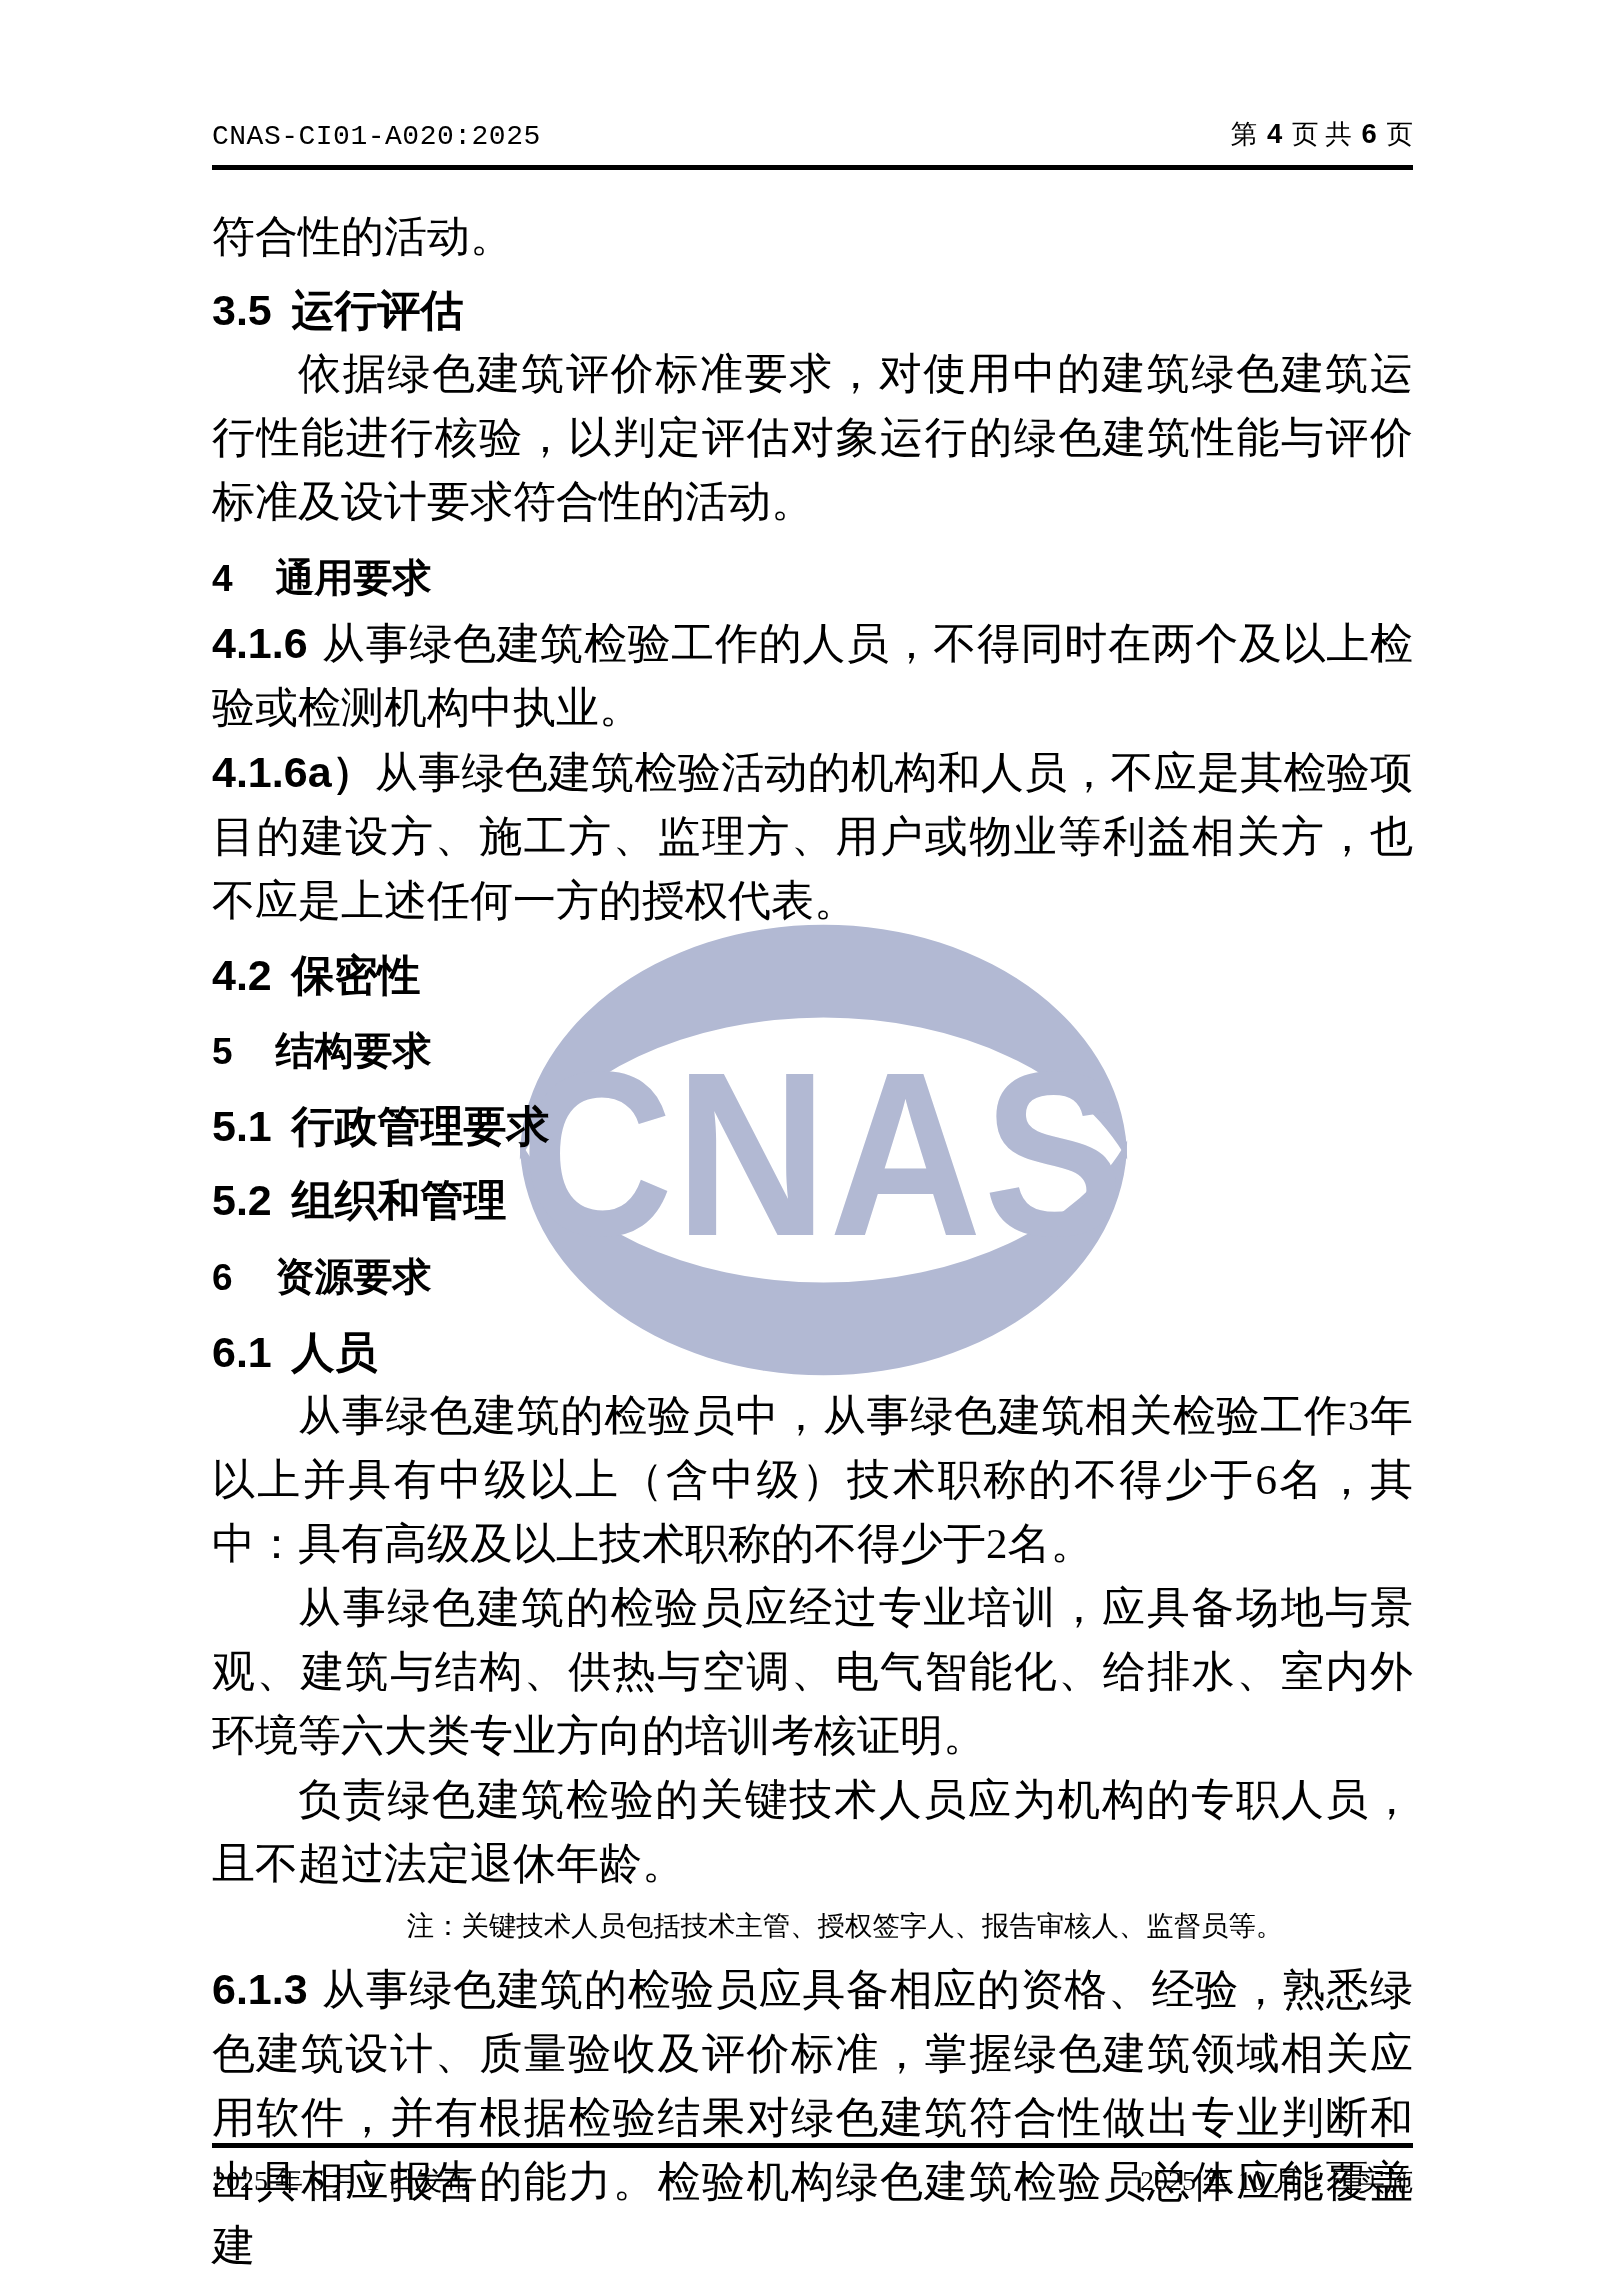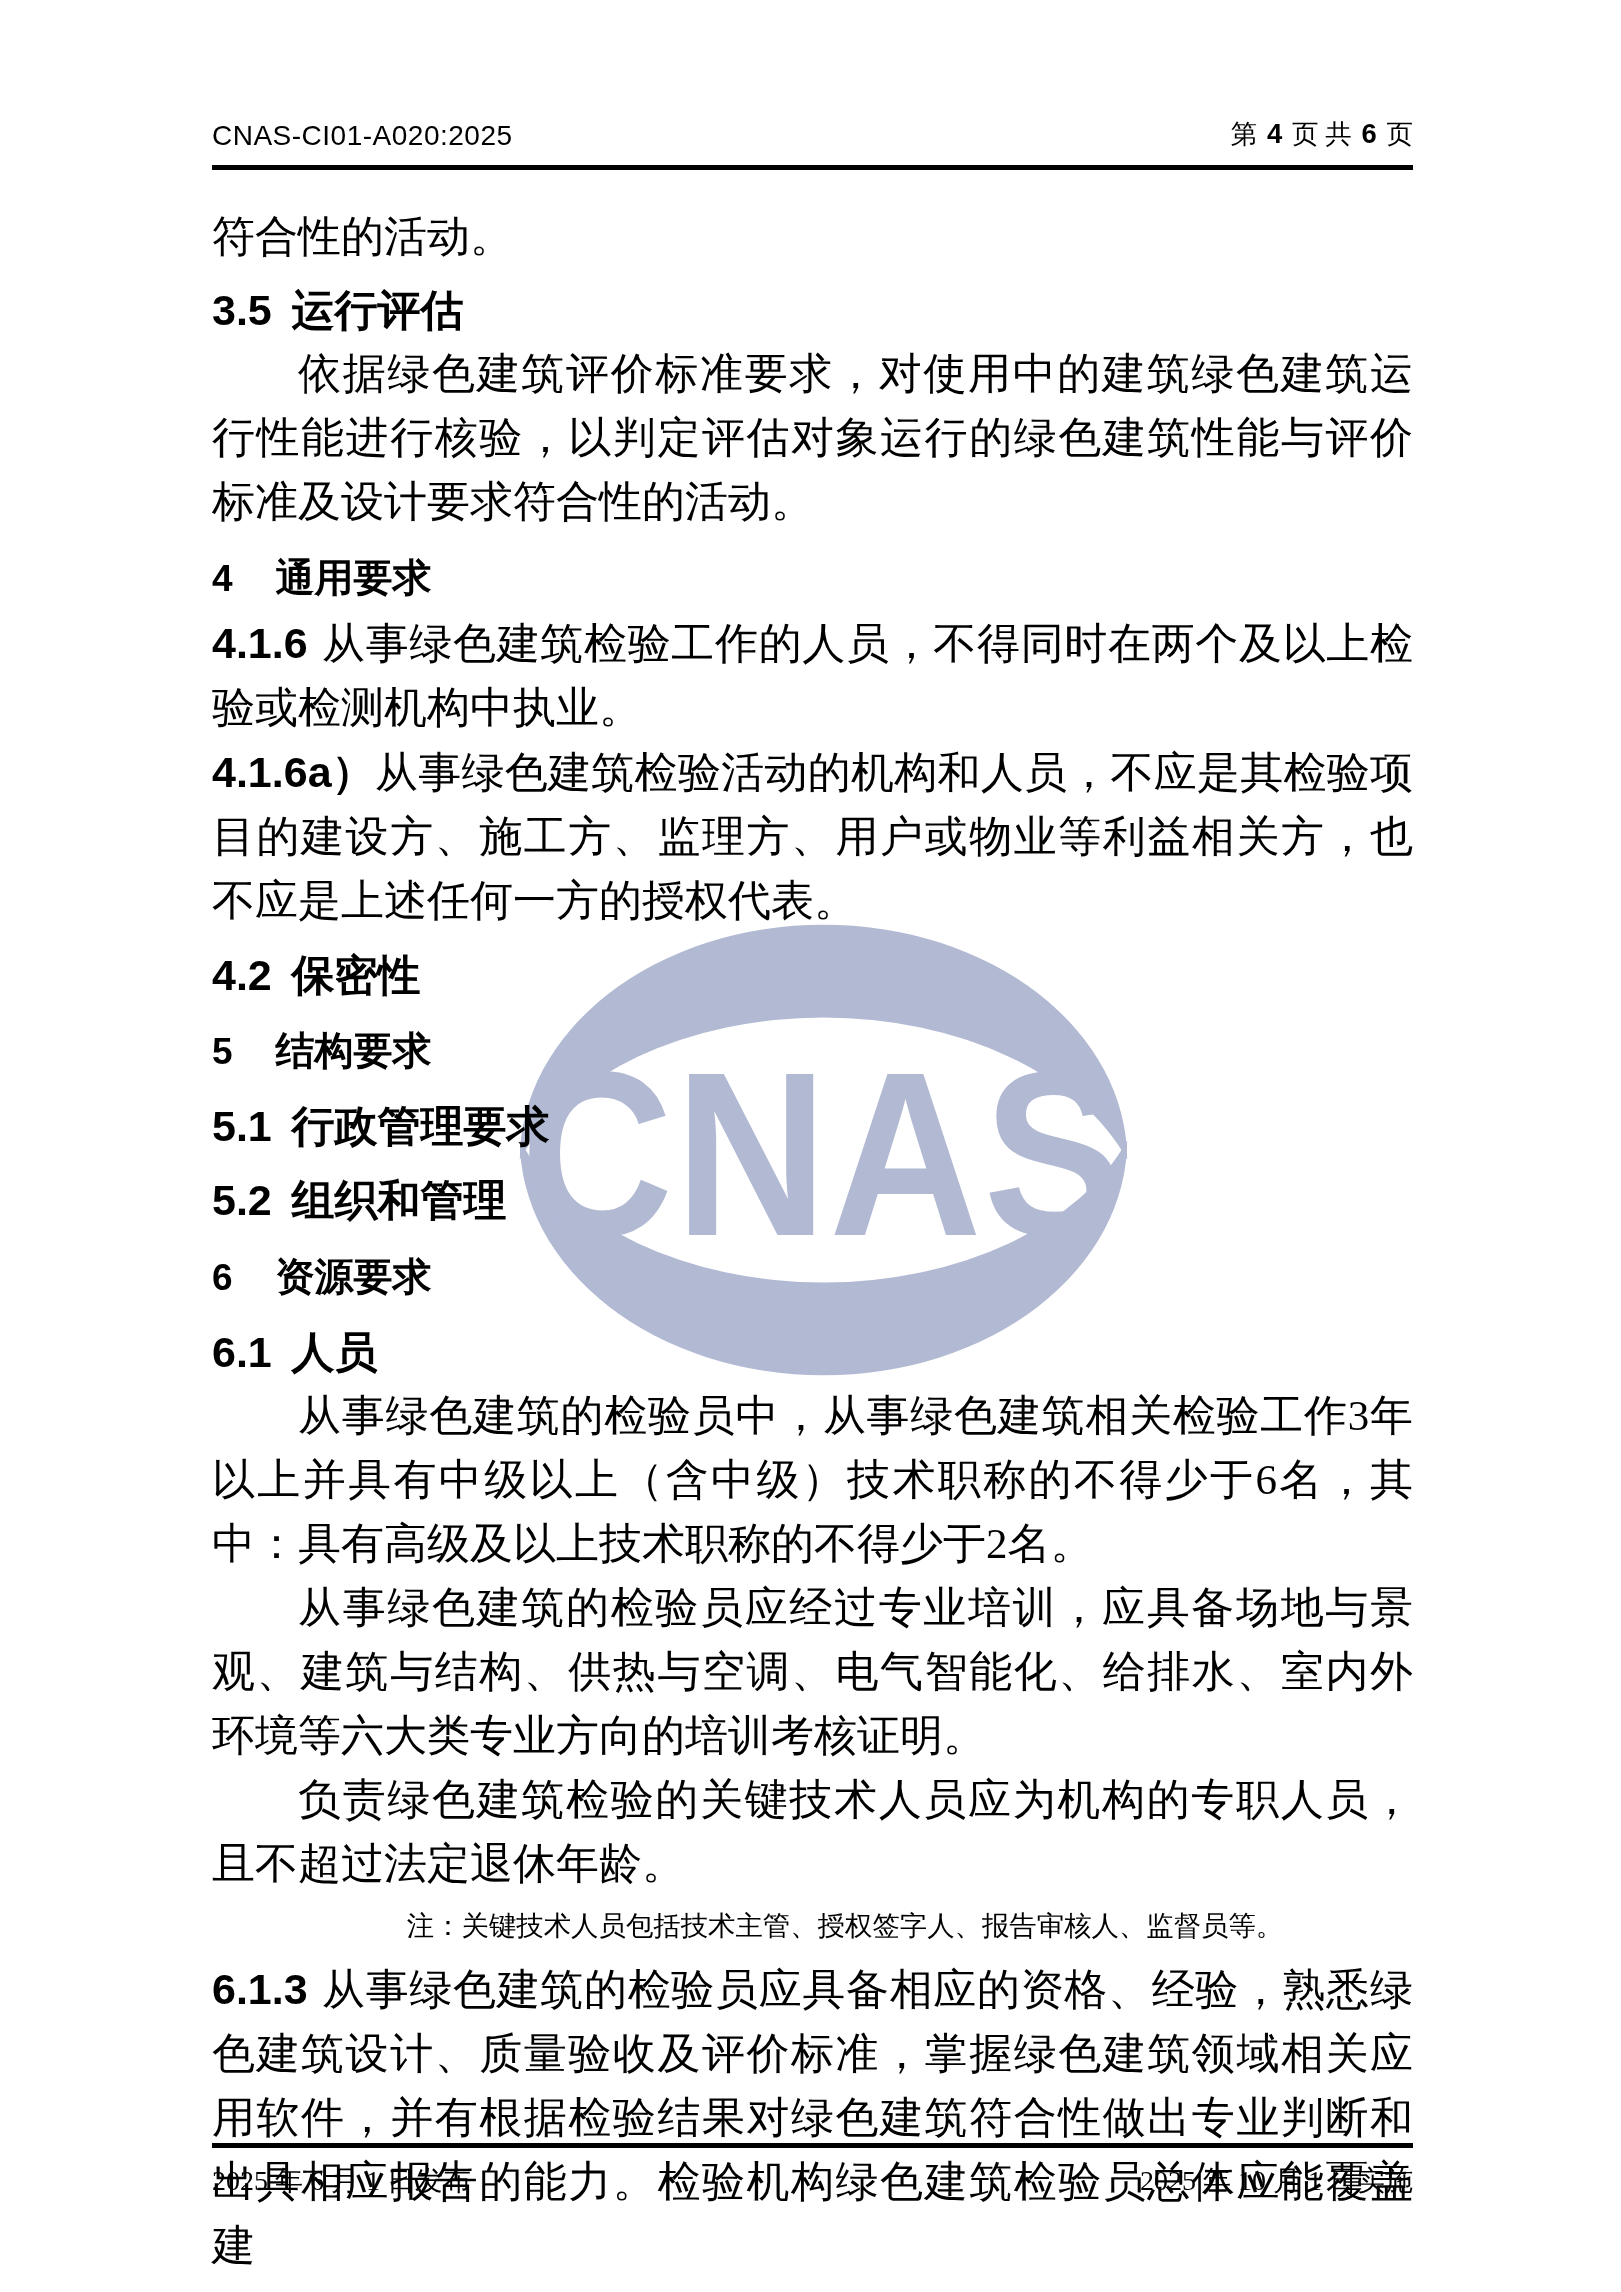--- a/index.html
+++ b/index.html
@@ -14,21 +14,21 @@
   }
   
   .watermark{
     position:absolute;left:505px;top:910px;width:637px;height:480px;
     z-index:0;pointer-events:none;
   }
   
   .content{position:relative;z-index:1;padding:116px 208px 0 212px;}
   .hdr{display:flex;justify-content:space-between;align-items:flex-end;}
   .hdr-left{
-    font-family:Liberation Sans, sans-serif;
+    font-family:Liberation Mono, monospace;
     font-size:28px;letter-spacing:0.5px;
   }
   .hdr-right{font-size:26.5px;display:flex;align-items:baseline;gap:9.8px;}
   .hdr-right b{
     font-family:"Liberation Sans","DejaVu Sans",sans-serif;
     font-size:27.4px;
   }
   .rule{height:4.9px;background:#000;margin-top:12.7px;}
   
   .para{margin:0;font-size:43px;line-height:64px;text-align:justify;}

